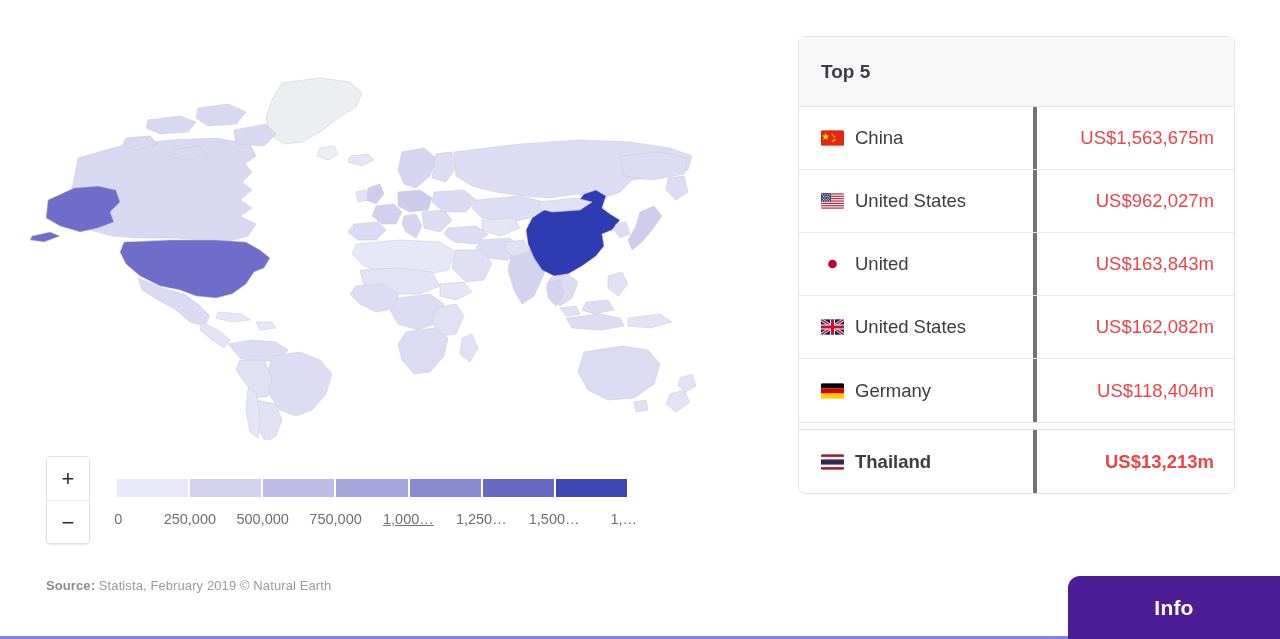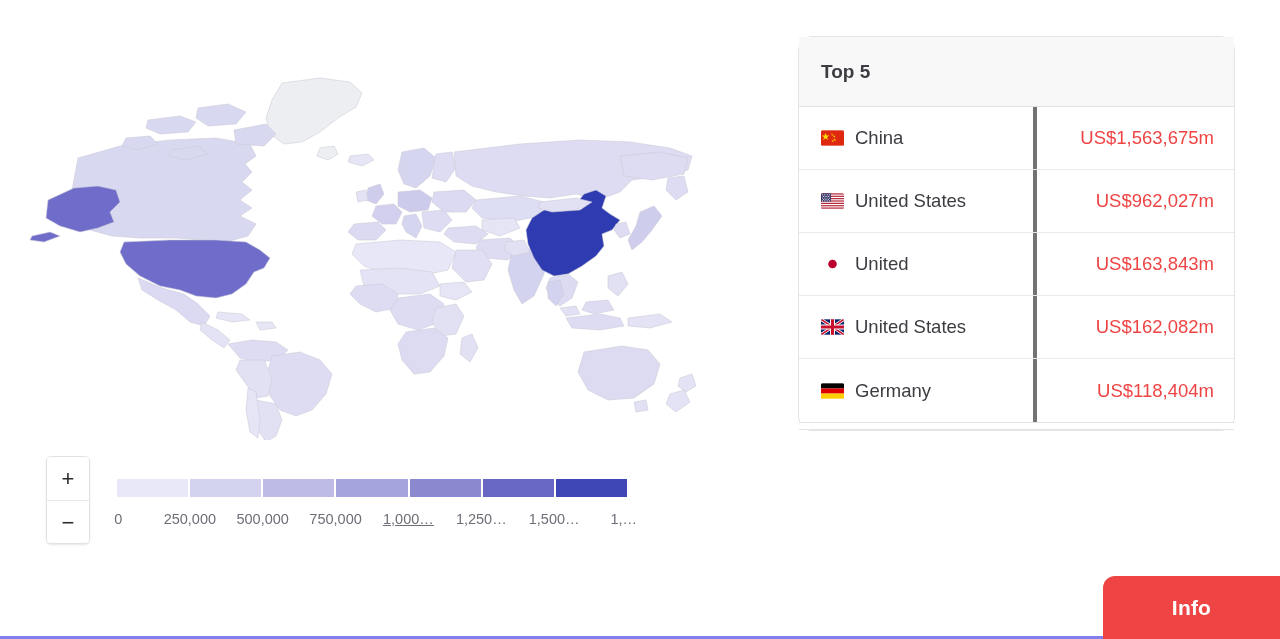--- a/index.html
+++ b/index.html
@@ -118,21 +118,21 @@
     color: #8a8a92;
   }
 
   
   #top5-panel {
     position: absolute;
     left: 798px;
     top: 36px;
     width: 437px;
     border: 1px solid #e4e4e6;
-    border-radius: 14px;
+    border-radius: 7px;
     box-sizing: border-box;
     background: #ffffff;
   }
   #top5-header {
     height: 70px;
     background: #f8f8f9;
     border-bottom: 1px solid #e4e4e6;
     display: flex;
     align-items: center;
     padding-left: 22px;
@@ -197,23 +197,23 @@
   #highlight-row .rank-value {
     font-weight: bold;
   }
   #highlight-row { border-bottom: none; }
 
   
   #info-tab {
     position: absolute;
     right: 0;
     bottom: 0;
-    width: 177px;
+    width: 212px;
     height: 63px;
-    background: #ef4444;
+    background: #4c1d95;
     border-top-left-radius: 12px;
     display: flex;
     align-items: center;
     justify-content: center;
     cursor: pointer;
   }
   #info-label {
     color: #ffffff;
     font-size: 21px;
     font-weight: bold;
@@ -343,20 +343,23 @@
           <span class="legend-tick" style="left: 14.2857%;">250,000</span>
           <span class="legend-tick" style="left: 28.5714%;">500,000</span>
           <span class="legend-tick" style="left: 42.8571%;">750,000</span>
           <span class="legend-tick" style="left: 57.1429%; text-decoration: underline;">1,000…</span>
           <span class="legend-tick" style="left: 71.4286%;">1,250…</span>
           <span class="legend-tick" style="left: 85.7143%;">1,500…</span>
           <span class="legend-tick" style="left: 100%; transform: translateX(-62%);">1,…</span>
         </div>
     </div>
 
+    <div id="source-line">
+      <span id="source-label">Source:</span><span id="source-text"> Statista, February 2019 © Natural Earth</span>
+    </div>
   </div>
 
   <div id="top5-panel">
     <div id="top5-header">
       <span id="top5-title">Top 5</span>
     </div>
     <div id="top5-rows">
         <div class="rank-row">
           <div class="rank-name-cell">
             <span class="flag">
@@ -459,20 +462,37 @@
               </svg>
             </span>
             <span class="rank-name">Germany</span>
           </div>
           <div class="rank-value-cell">
             <span class="rank-value">US$118,404m</span>
           </div>
         </div>
       </div>
     <div id="highlight-separator"></div>
+    <div id="highlight-row-wrap">
+        <div class="rank-row" id="highlight-row">
+          <div class="rank-name-cell">
+            <span class="flag">
+              <svg viewBox="0 0 30 20">
+                <rect width="30" height="20" fill="#a51931"></rect>
+                <rect width="30" height="13.34" y="3.33" fill="#f4f5f8"></rect>
+                <rect width="30" height="6.67" y="6.67" fill="#2d2a4a"></rect>
+              </svg>
+            </span>
+            <span class="rank-name">Thailand</span>
+          </div>
+          <div class="rank-value-cell">
+            <span class="rank-value">US$13,213m</span>
+          </div>
+        </div>
+      </div>
   </div>
 
   <div id="bottom-rule"></div>
   <div id="info-tab">
     <span id="info-label">Info</span>
   </div>
 
 </div>
 
 </body></html>

